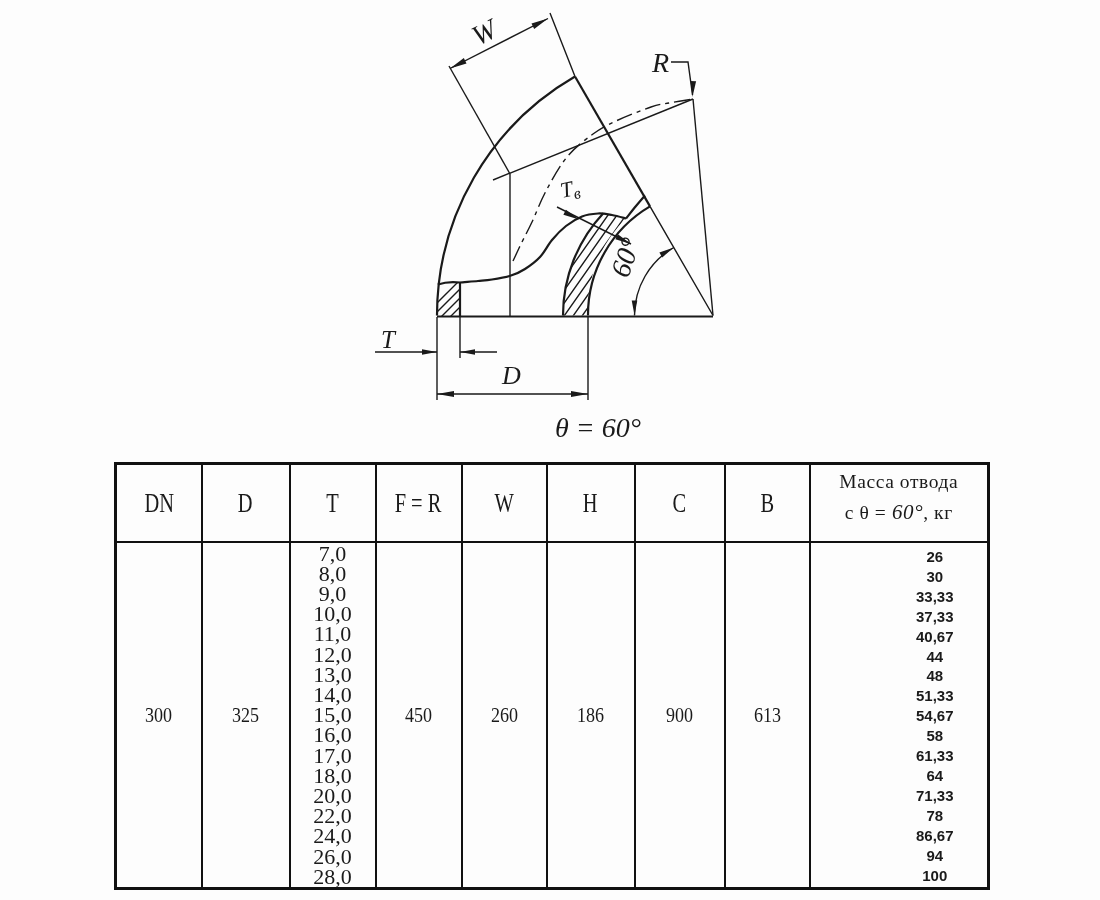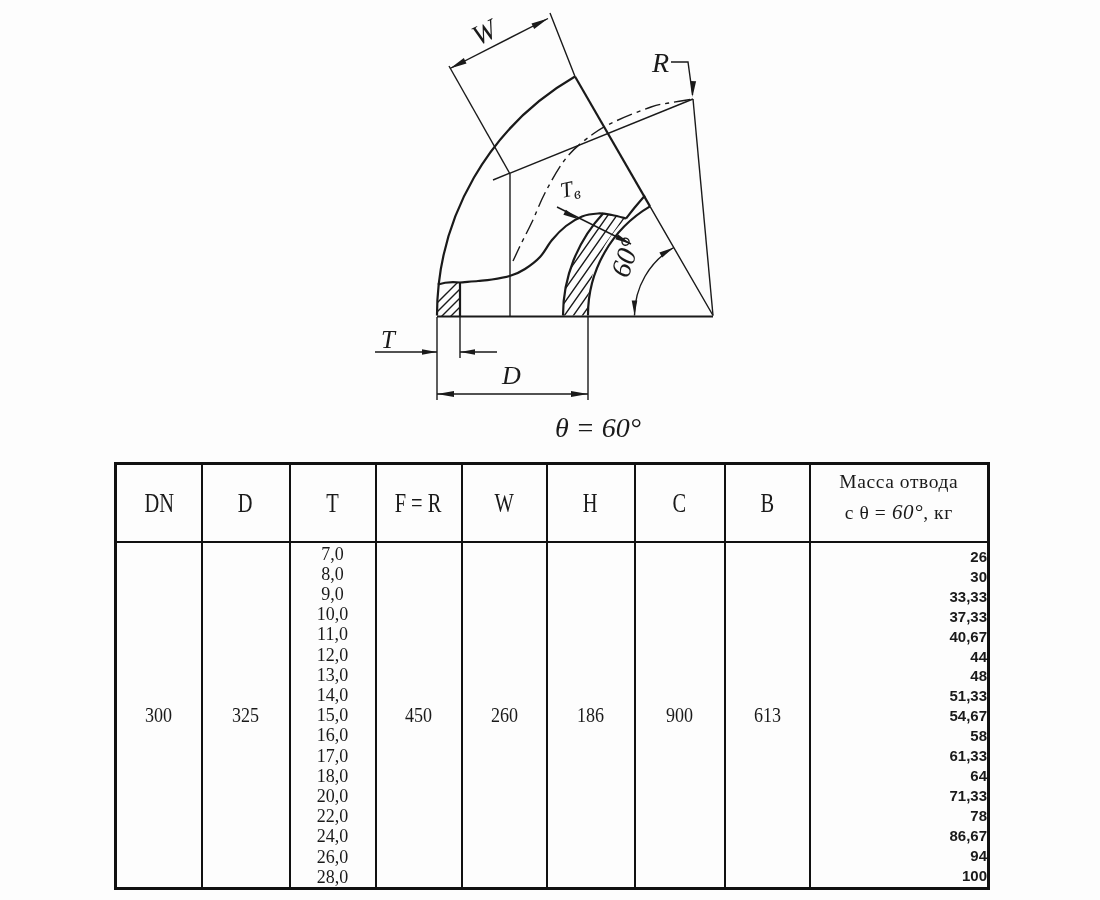--- a/index.html
+++ b/index.html
@@ -131,24 +131,24 @@
 <td class="hd"><span>W</span></td>
 <td class="hd"><span>H</span></td>
 <td class="hd"><span>C</span></td>
 <td class="hd"><span>B</span></td>
 <td style="font-size:19.5px;letter-spacing:0.6px;vertical-align:top;padding-top:2px;line-height:30px;">Масса отвода<br>с θ = <i style="font-size:21px;">60°</i>, кг</td>
 </tr>
 
 <tr>
 <td class="num"><span>300</span></td>
 <td class="num"><span>325</span></td>
-<td style="font-size:18px;line-height:20.2px;padding-top:1px;padding-bottom:0;">7,0<br>8,0<br>9,0<br>10,0<br>11,0<br>12,0<br>13,0<br>14,0<br>15,0<br>16,0<br>17,0<br>18,0<br>20,0<br>22,0<br>24,0<br>26,0<br>28,0</td>
+<td style="font-size:22px;line-height:20.2px;padding-top:1px;padding-bottom:0;">7,0<br>8,0<br>9,0<br>10,0<br>11,0<br>12,0<br>13,0<br>14,0<br>15,0<br>16,0<br>17,0<br>18,0<br>20,0<br>22,0<br>24,0<br>26,0<br>28,0</td>
 <td class="num"><span>450</span></td>
 <td class="num"><span>260</span></td>
 <td class="num"><span>186</span></td>
 <td class="num"><span>900</span></td>
 <td class="num"><span>613</span></td>
-<td style="font-family:'Liberation Sans',sans-serif;font-weight:bold;font-size:15px;line-height:19.9px;text-align:right;padding-left:72px;padding-top:3px;">26<br>30<br>33,33<br>37,33<br>40,67<br>44<br>48<br>51,33<br>54,67<br>58<br>61,33<br>64<br>71,33<br>78<br>86,67<br>94<br>100</td>
+<td style="font-family:'Liberation Sans',sans-serif;font-weight:bold;font-size:15px;line-height:19.9px;text-align:center;padding-left:72px;padding-top:3px;">26<br>30<br>33,33<br>37,33<br>40,67<br>44<br>48<br>51,33<br>54,67<br>58<br>61,33<br>64<br>71,33<br>78<br>86,67<br>94<br>100</td>
 </tr>
 </tbody>
       </table>
 </div>
 </div>
 
 </body></html>

